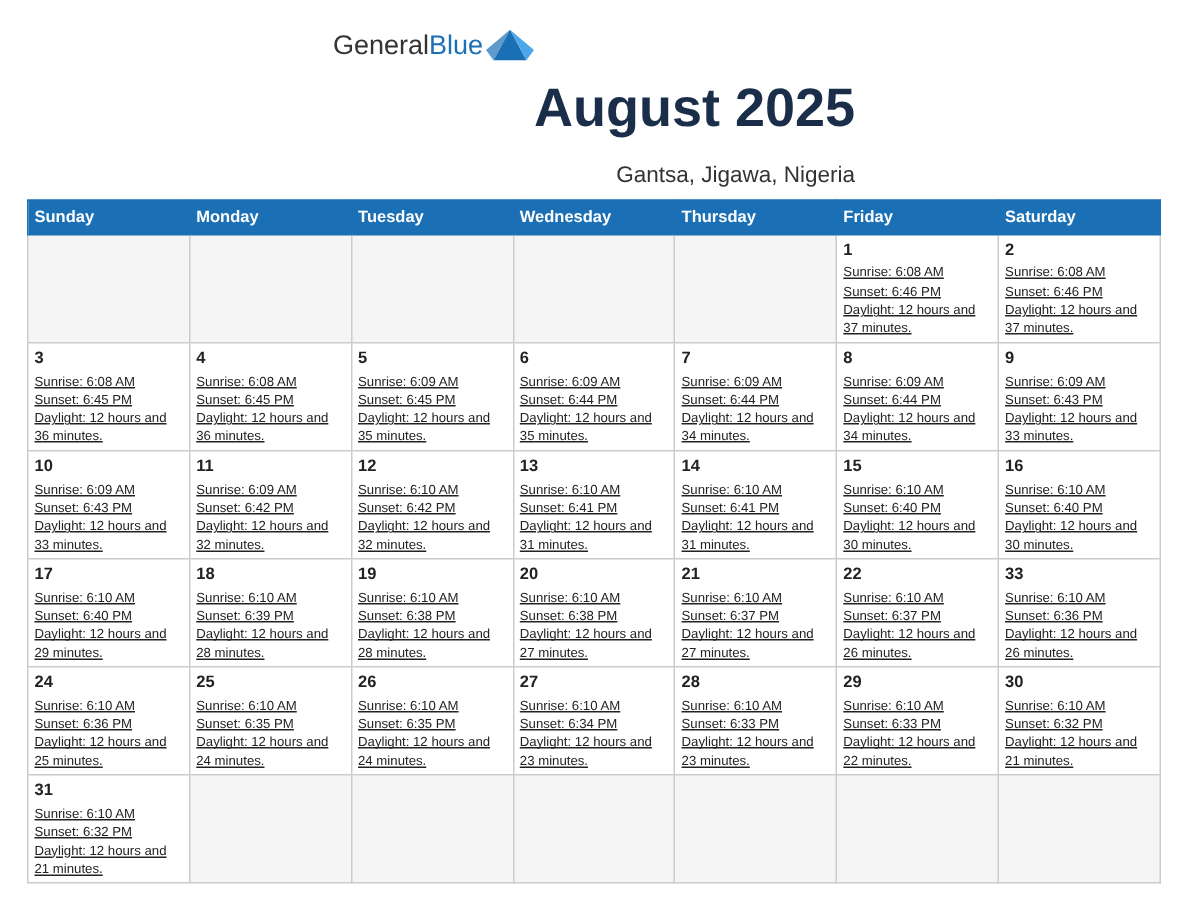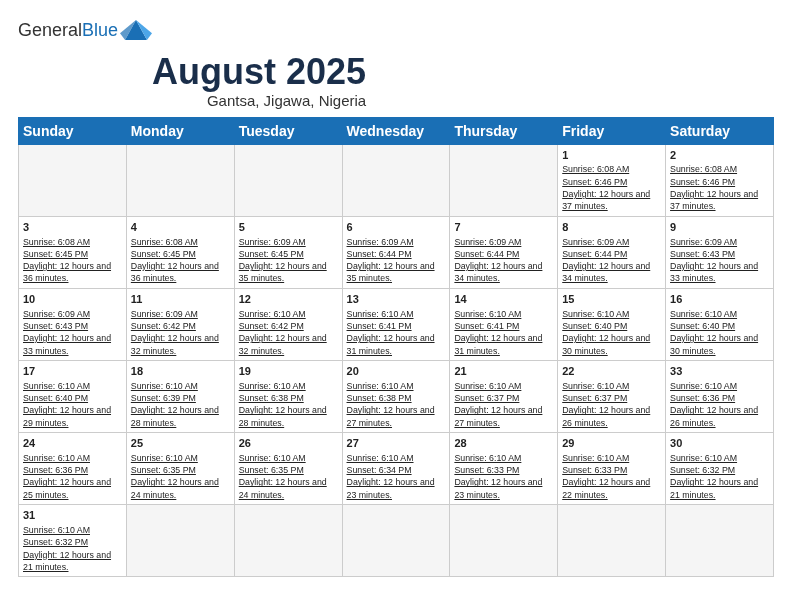--- a/index.html
+++ b/index.html
@@ -11,21 +11,21 @@
       overflow: hidden;
     }
     .page {
       width: 792px;
       height: 612px;
       background: #fff;
       padding: 16px 18px 10px 18px;
     }
     .header {
       display: flex;
-      justify-content: flex-start;
+      justify-content: center;
       align-items: flex-start;
       margin-bottom: 8px;
     }
     .logo {
       display: flex;
       align-items: center;
       gap: 0px;
     }
     .logo-text {
       font-size: 18px;
@@ -47,32 +47,33 @@
     .cal-title {
       font-size: 36px;
       font-weight: bold;
       color: #1a2e4a;
       line-height: 1.1;
       margin-top: 36px;
     }
     .cal-subtitle {
       font-size: 15px;
       color: #333;
+      margin-top: 16px;
     }
     .calendar {
       width: 100%;
       border-collapse: collapse;
       border: 1px solid #ccc;
       font-size: 9.5px;
     }
     .calendar thead tr th {
       background: #1a6fb5;
       color: #fff;
       padding: 5px 4px;
-      font-size: 14px;
+      font-size: 11px;
       font-weight: bold;
       text-align: left;
       border: 1px solid #1a6fb5;
     }
     .calendar tbody tr td {
       border: 1px solid #ccc;
       vertical-align: top;
       padding: 3px 4px;
       width: calc(100% / 7);
       height: 72px;

